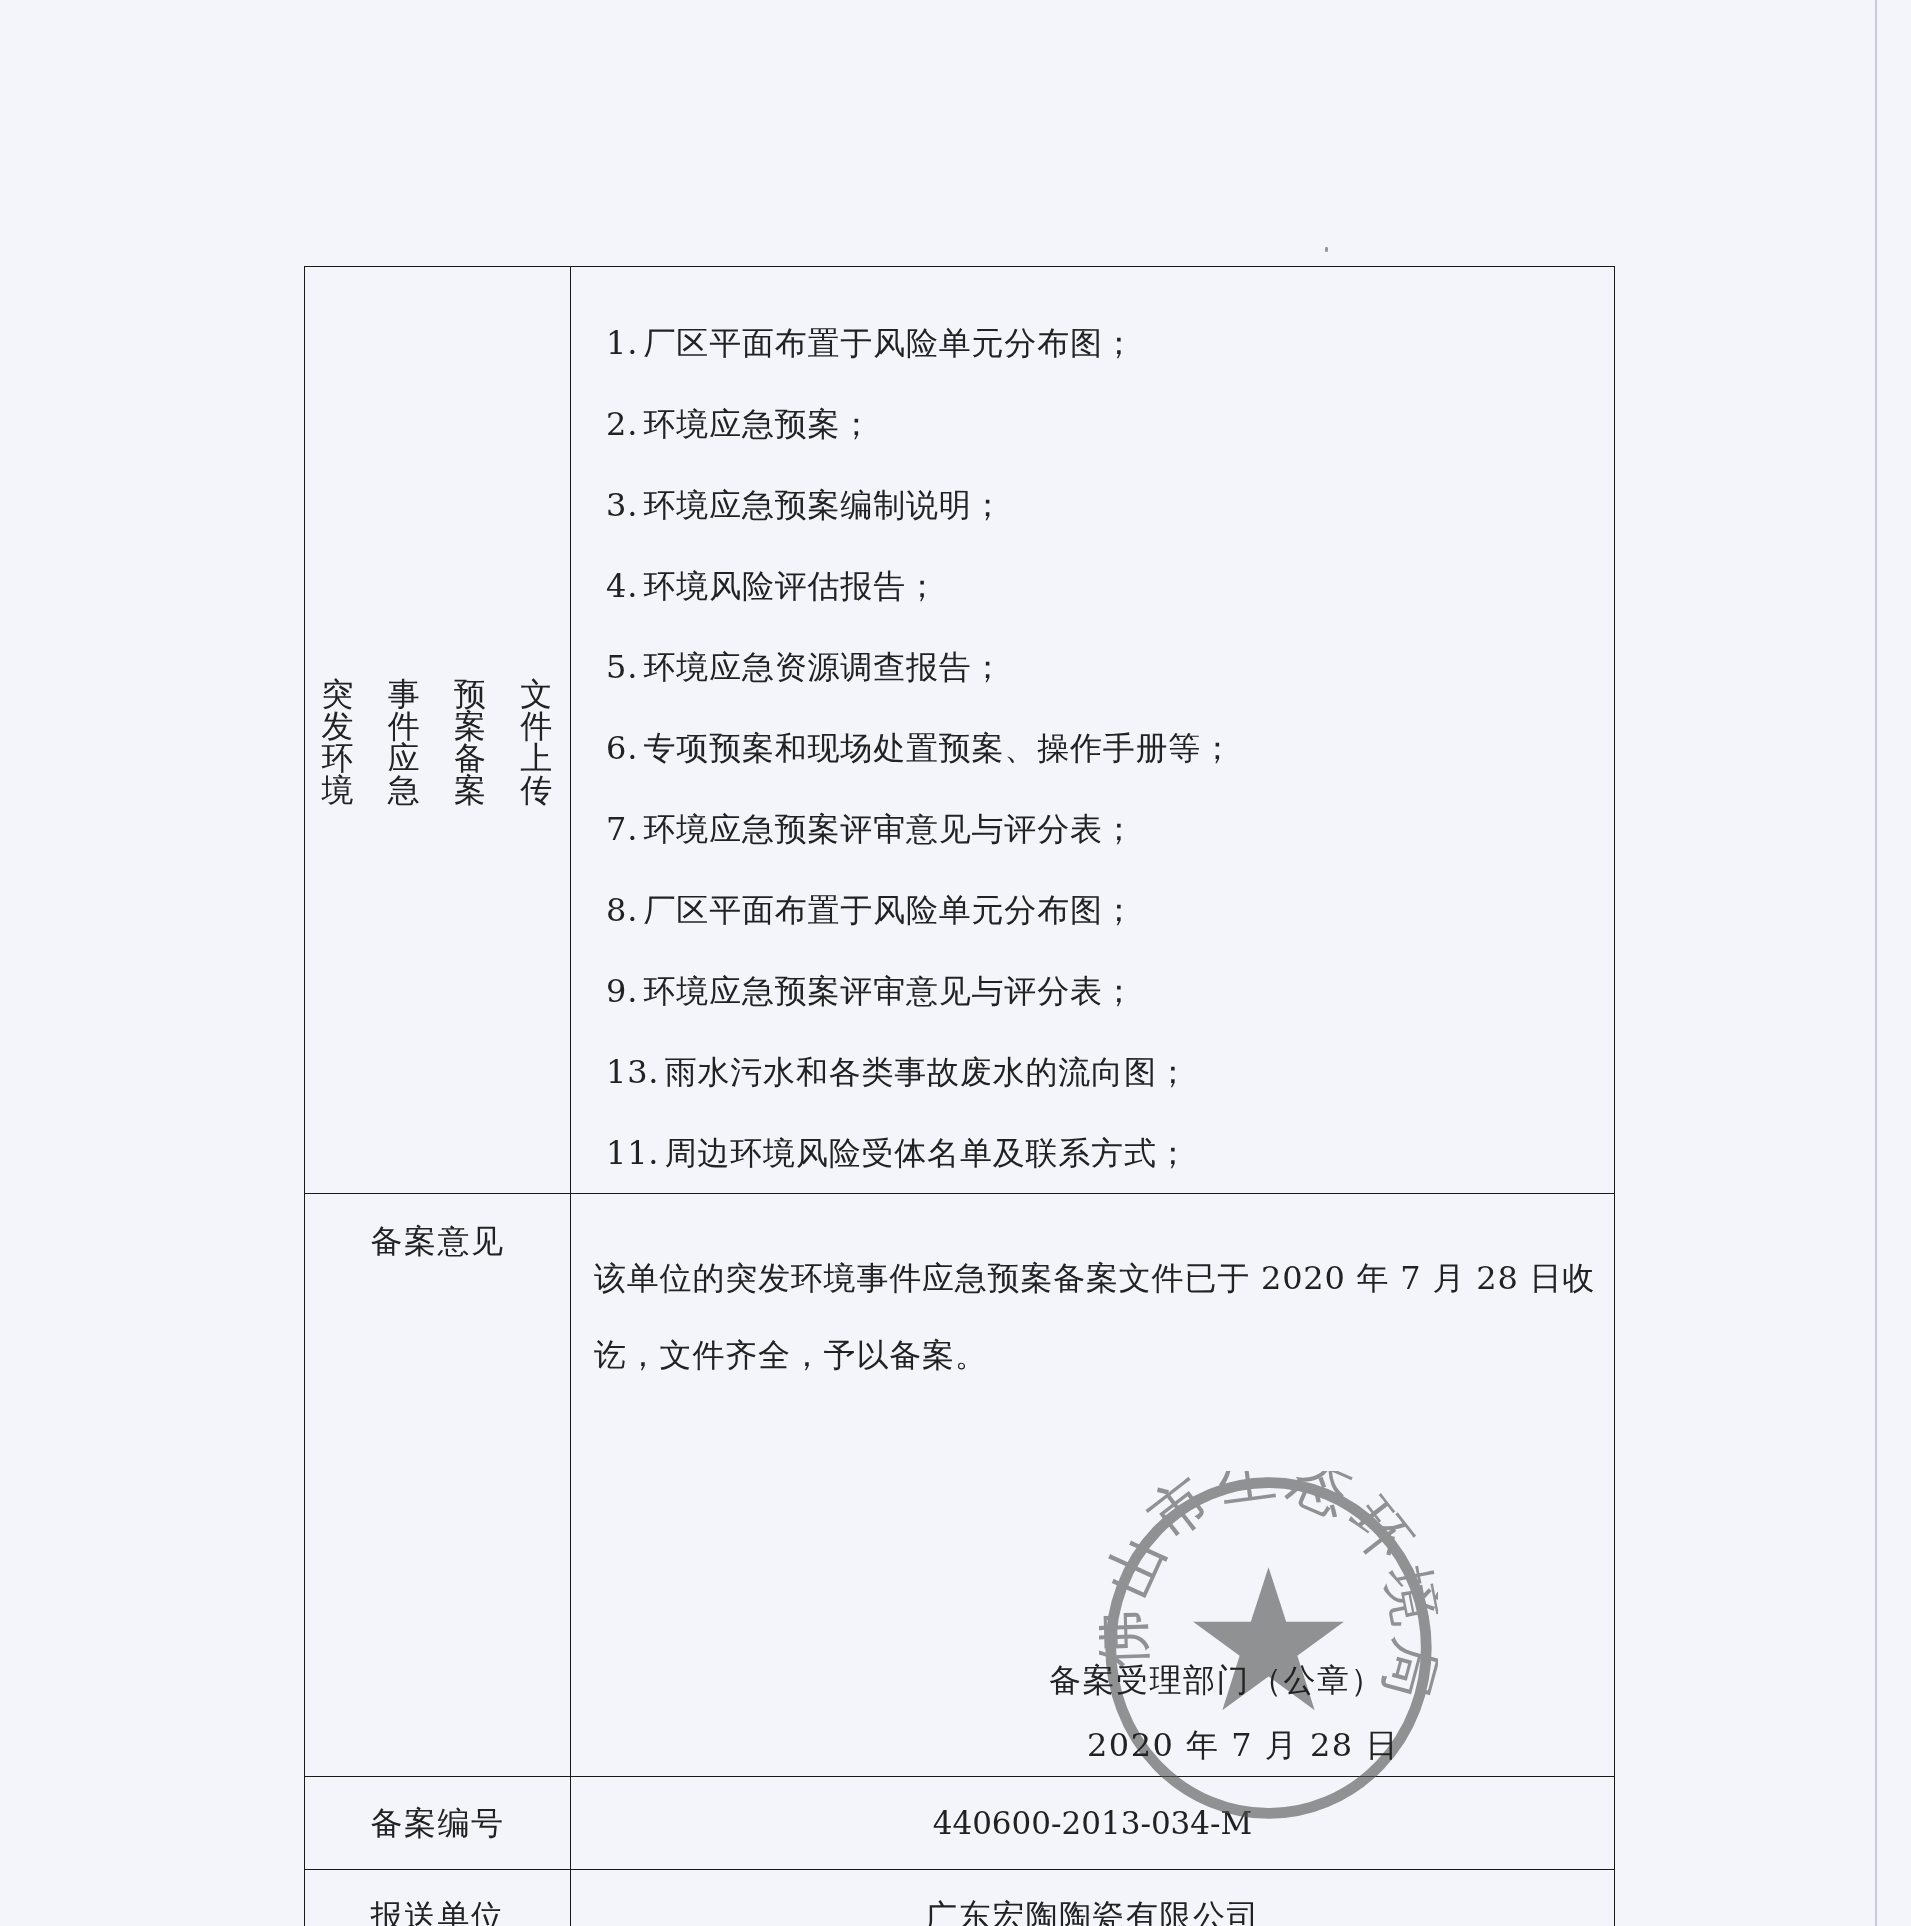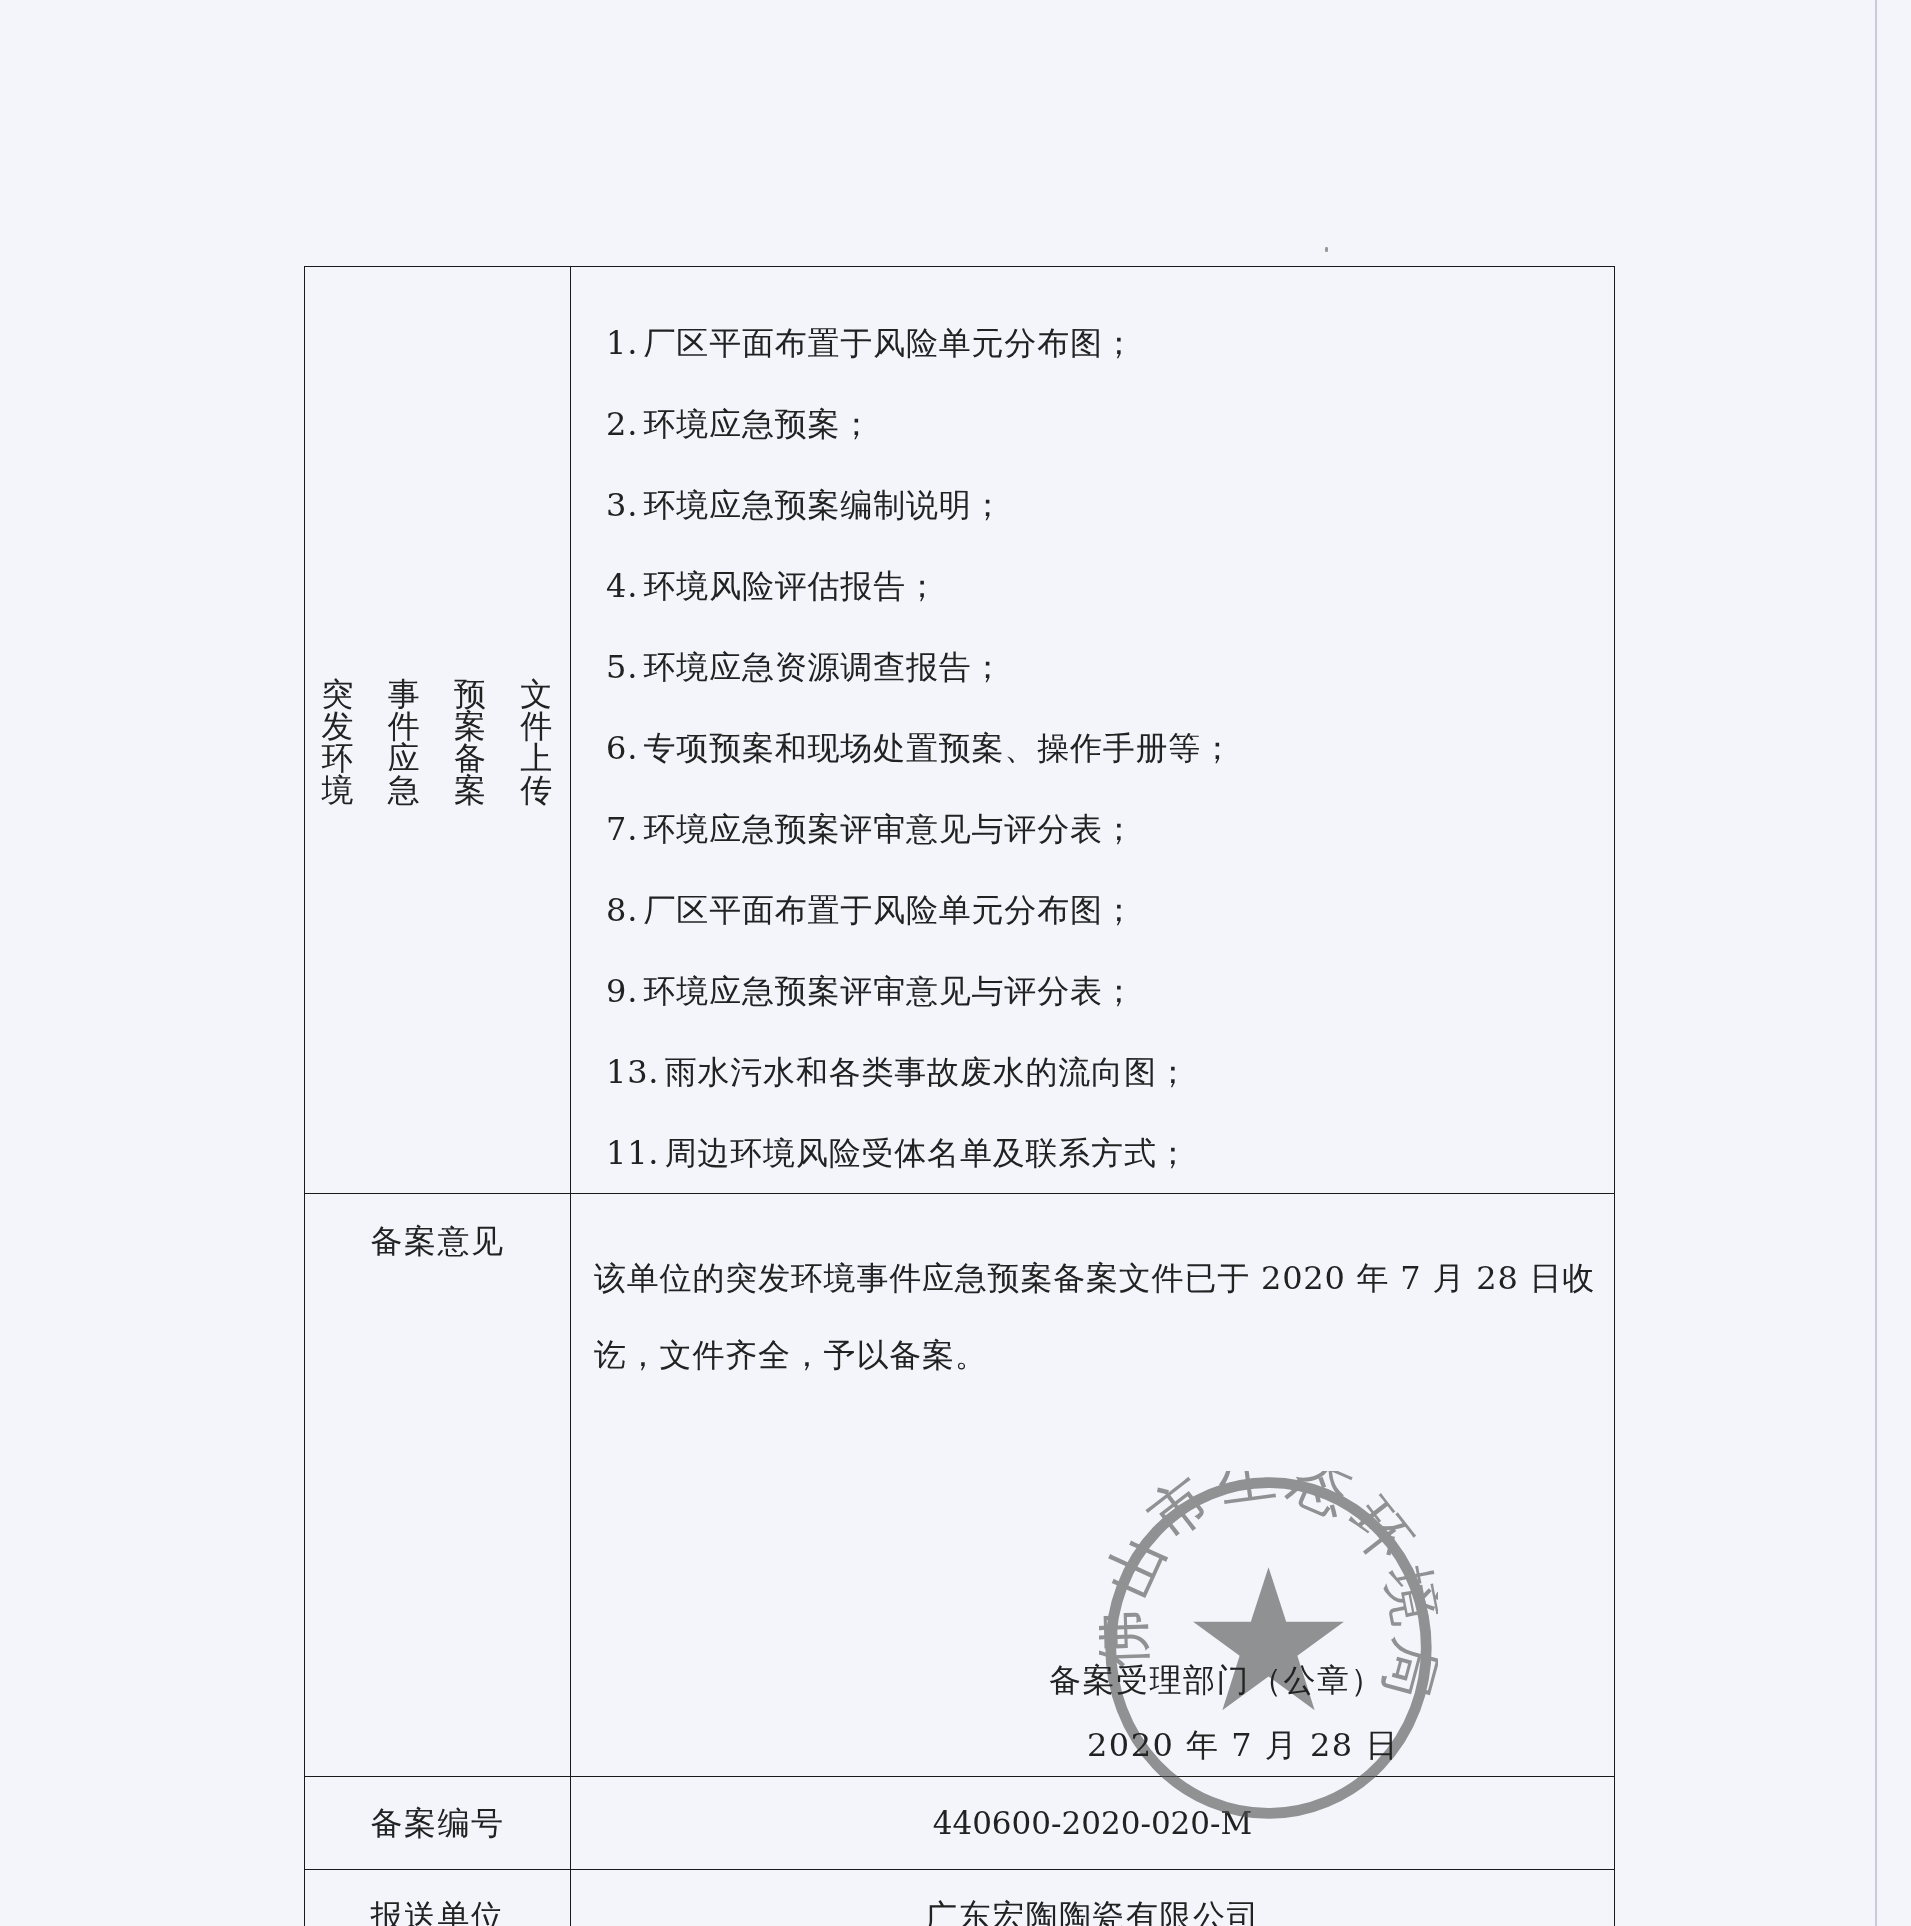--- a/index.html
+++ b/index.html
@@ -153,21 +153,21 @@
       <div class="sig-dept">备案受理部门（公章）</div>
       <div class="sig-date">2020 年 7 月 28 日</div>
     </td>
   </tr>
 
   <tr class="single-row">
     <td class="label-cell center">
       <span style="letter-spacing:1.5px;">备案编号</span>
     </td>
     <td colspan="3" class="center">
-      <span style="font-family:'DejaVu Serif', serif; font-size:31px;">440600-2020-020-M</span>
+      <span style="font-family:'DejaVu Serif', serif; font-size:31px;">440600-2013-034-M</span>
     </td>
   </tr>
 
   <tr class="single-row">
     <td class="label-cell center">
       <span style="letter-spacing:1.5px;">报送单位</span>
     </td>
     <td colspan="3" class="center">
       <span style="letter-spacing:1.5px;">广东宏陶陶瓷有限公司</span>
     </td>

